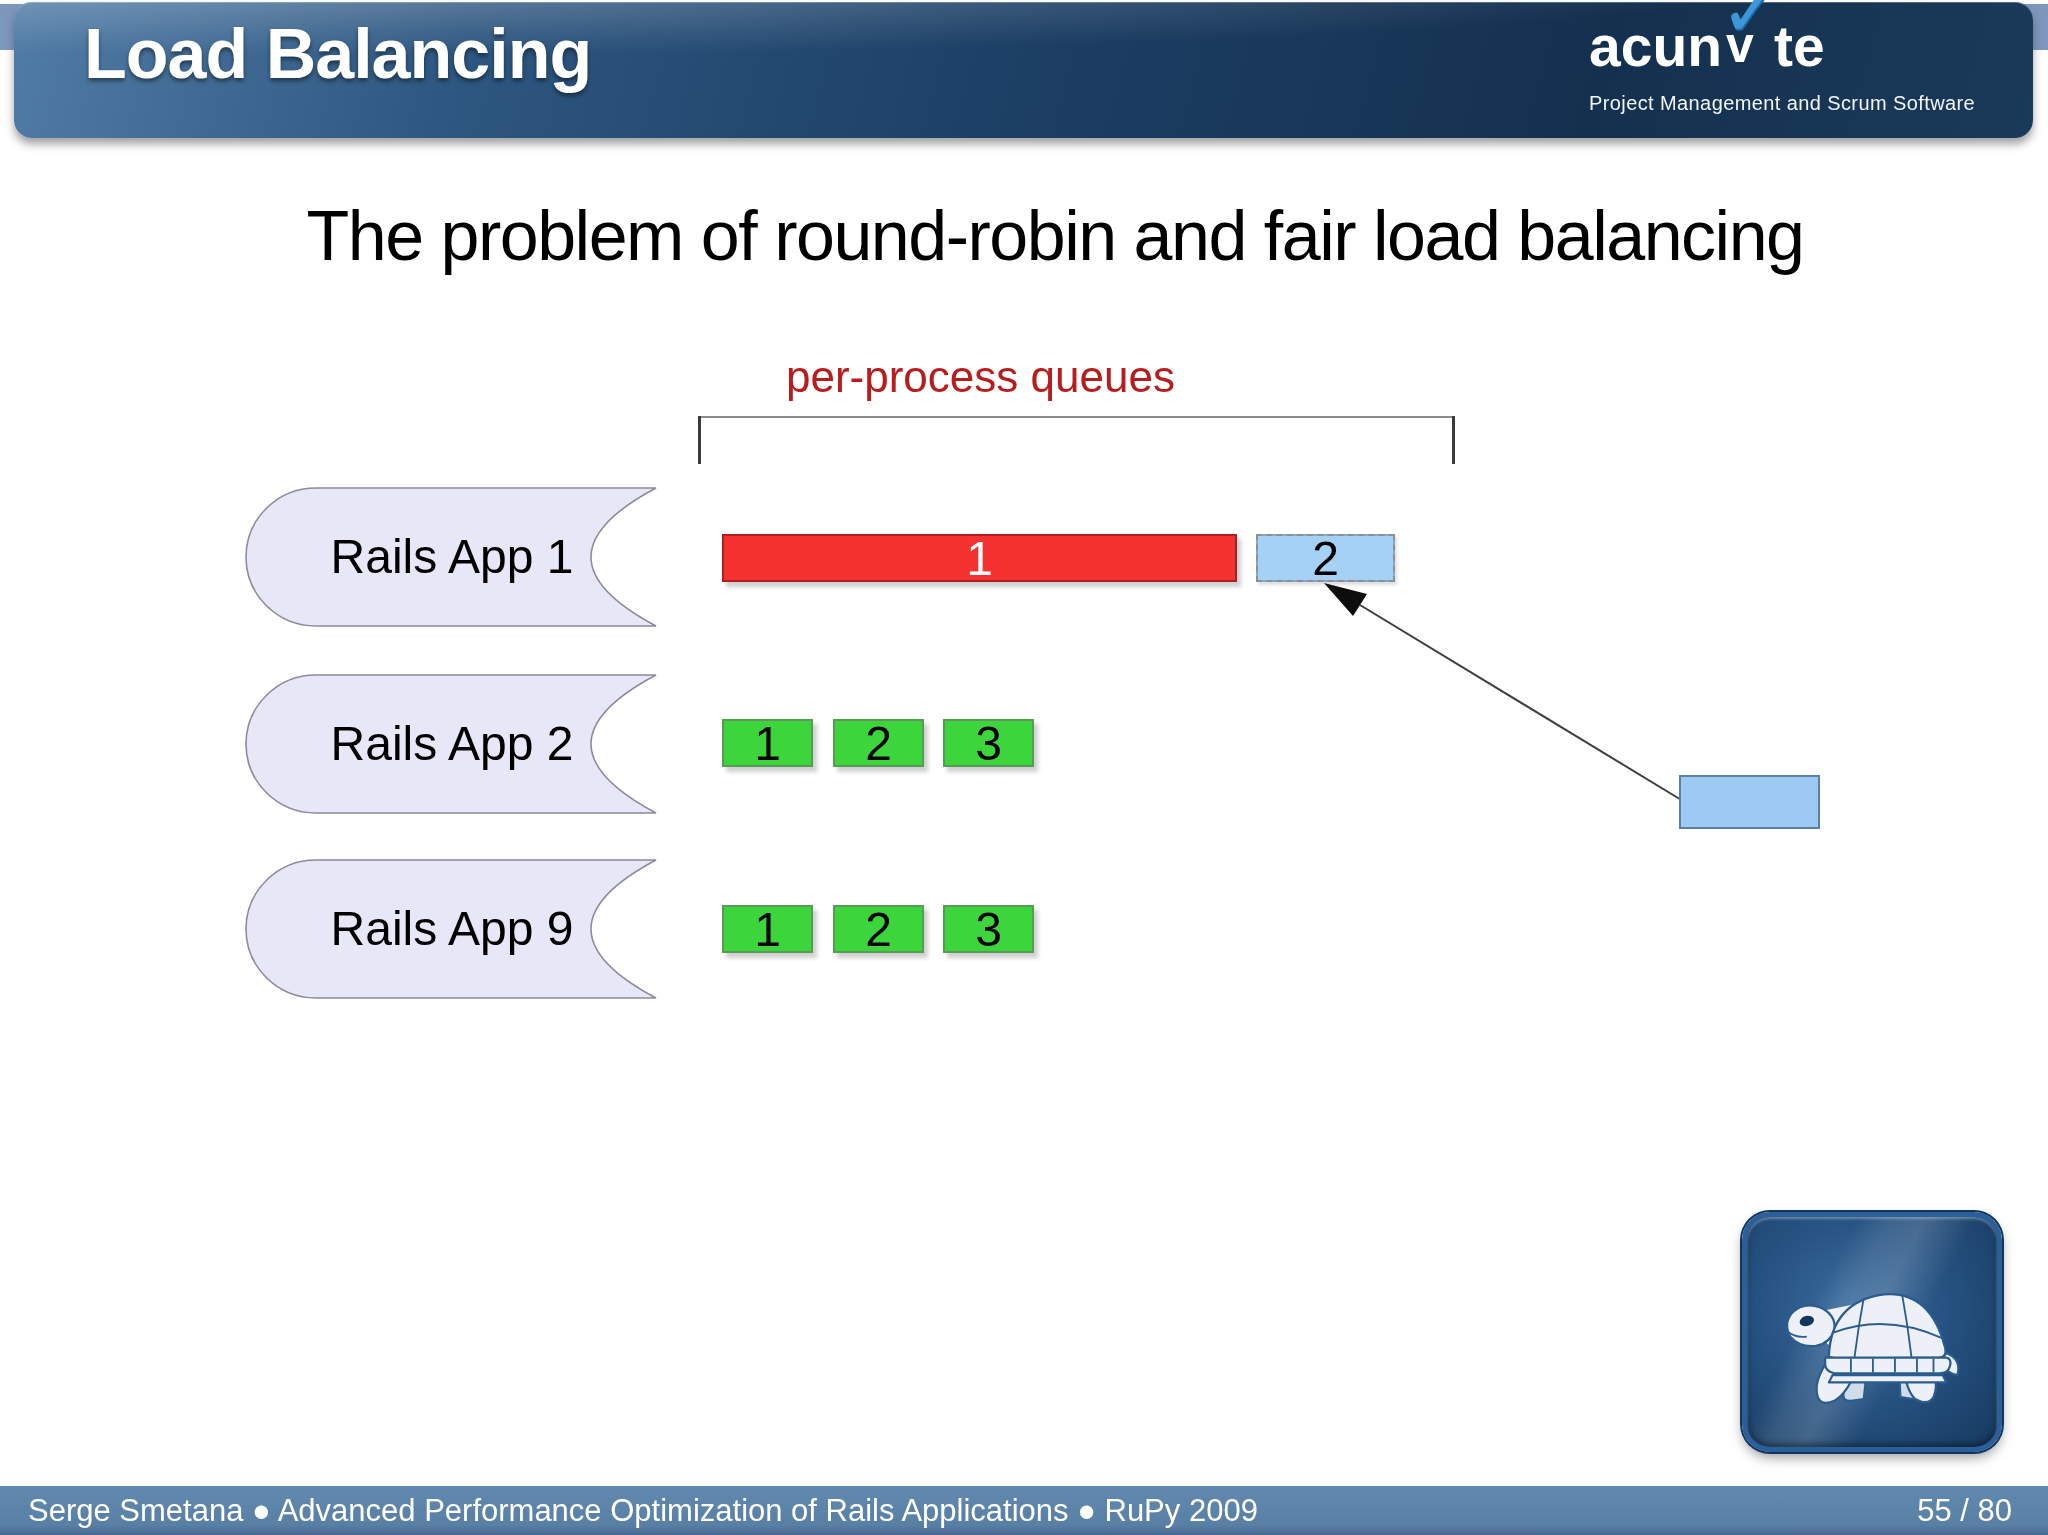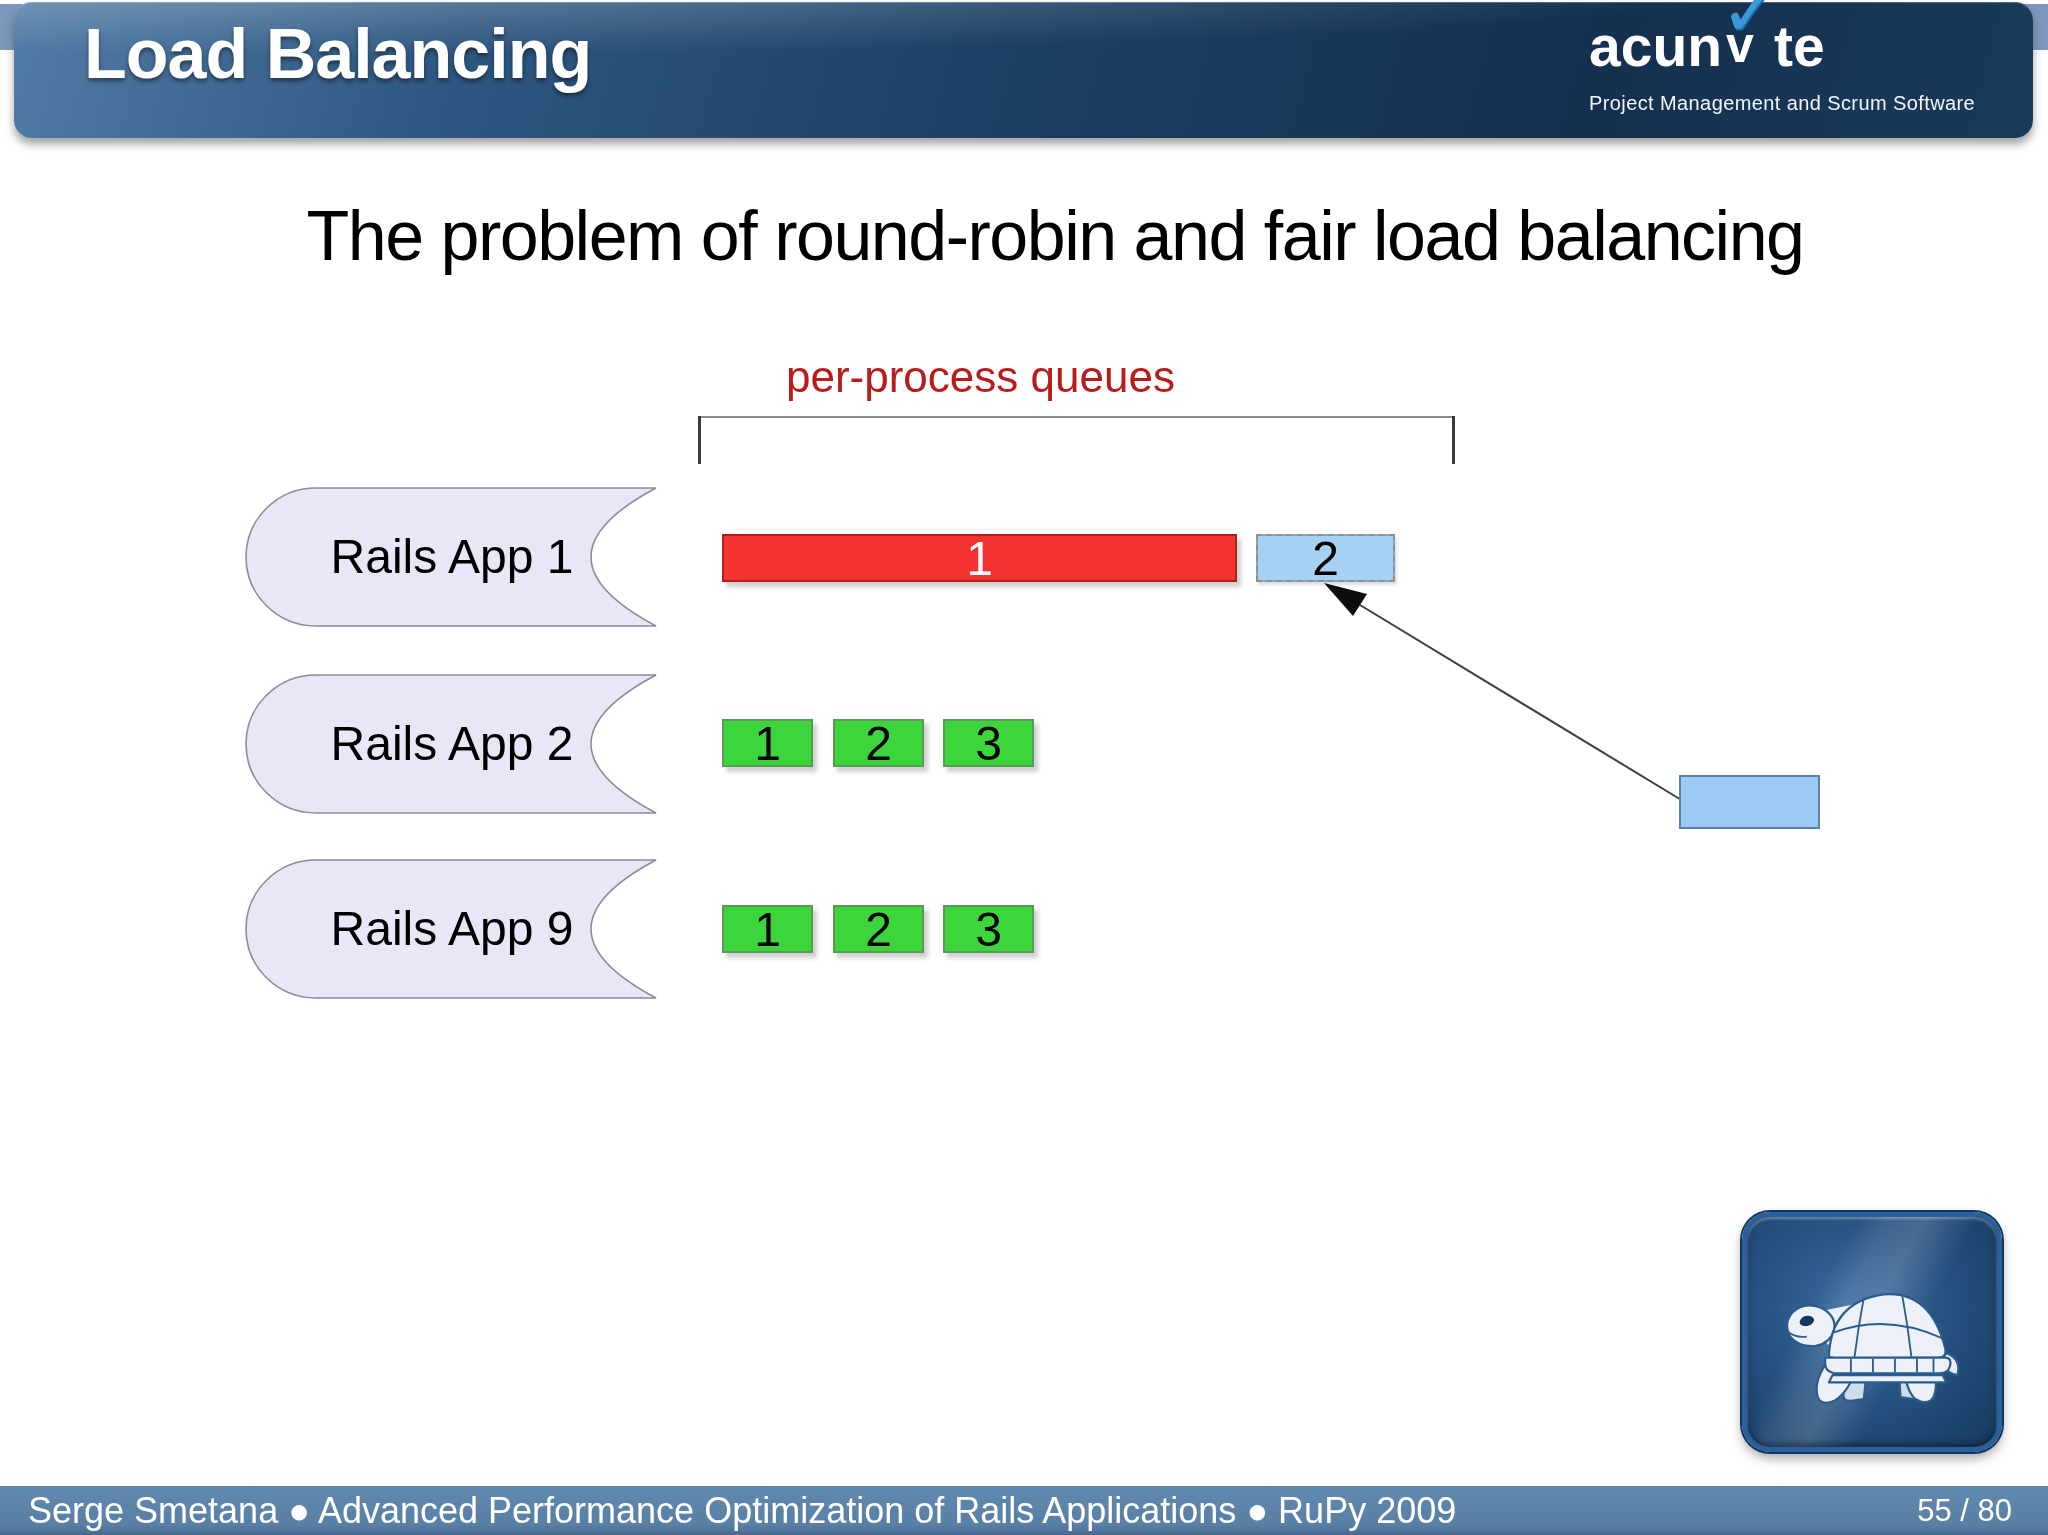--- a/index.html
+++ b/index.html
@@ -63,21 +63,21 @@
       linear-gradient(118deg, rgba(255,255,255,0) 30%, rgba(255,255,255,0.10) 38%, rgba(255,255,255,0.16) 48%, rgba(255,255,255,0) 62%),
       radial-gradient(circle at 42% 40%, #3a6c9e 0%, #265180 48%, #163a5f 100%);
     border:5px solid #2a5f99;box-sizing:border-box;
     box-shadow:0 0 0 2px #10365e, 0 6px 12px rgba(90,90,90,0.55),
       inset 0 2px 3px rgba(255,255,255,0.35), inset 0 -3px 6px rgba(0,0,0,0.45);
     display:flex;align-items:center;justify-content:center;}
 
   
   .footer{left:0;top:1486px;width:2048px;height:49px;
     background:linear-gradient(#6189ae,#597fa5 80%,#48688e);color:#ffffff;}
-  .footer-left{position:absolute;left:28px;top:0;height:49px;line-height:49px;font-size:36px;}
+  .footer-left{position:absolute;left:28px;top:0;height:49px;line-height:49px;font-size:31px;}
   .footer-page{position:absolute;right:36px;top:0;height:49px;line-height:49px;font-size:31px;margin-left:36px;}
 
   svg{display:block;}
 </style>
 </head>
 <body>
 
 <div class="abs accent-strip"></div>
 
 <div class="abs header-bar">

